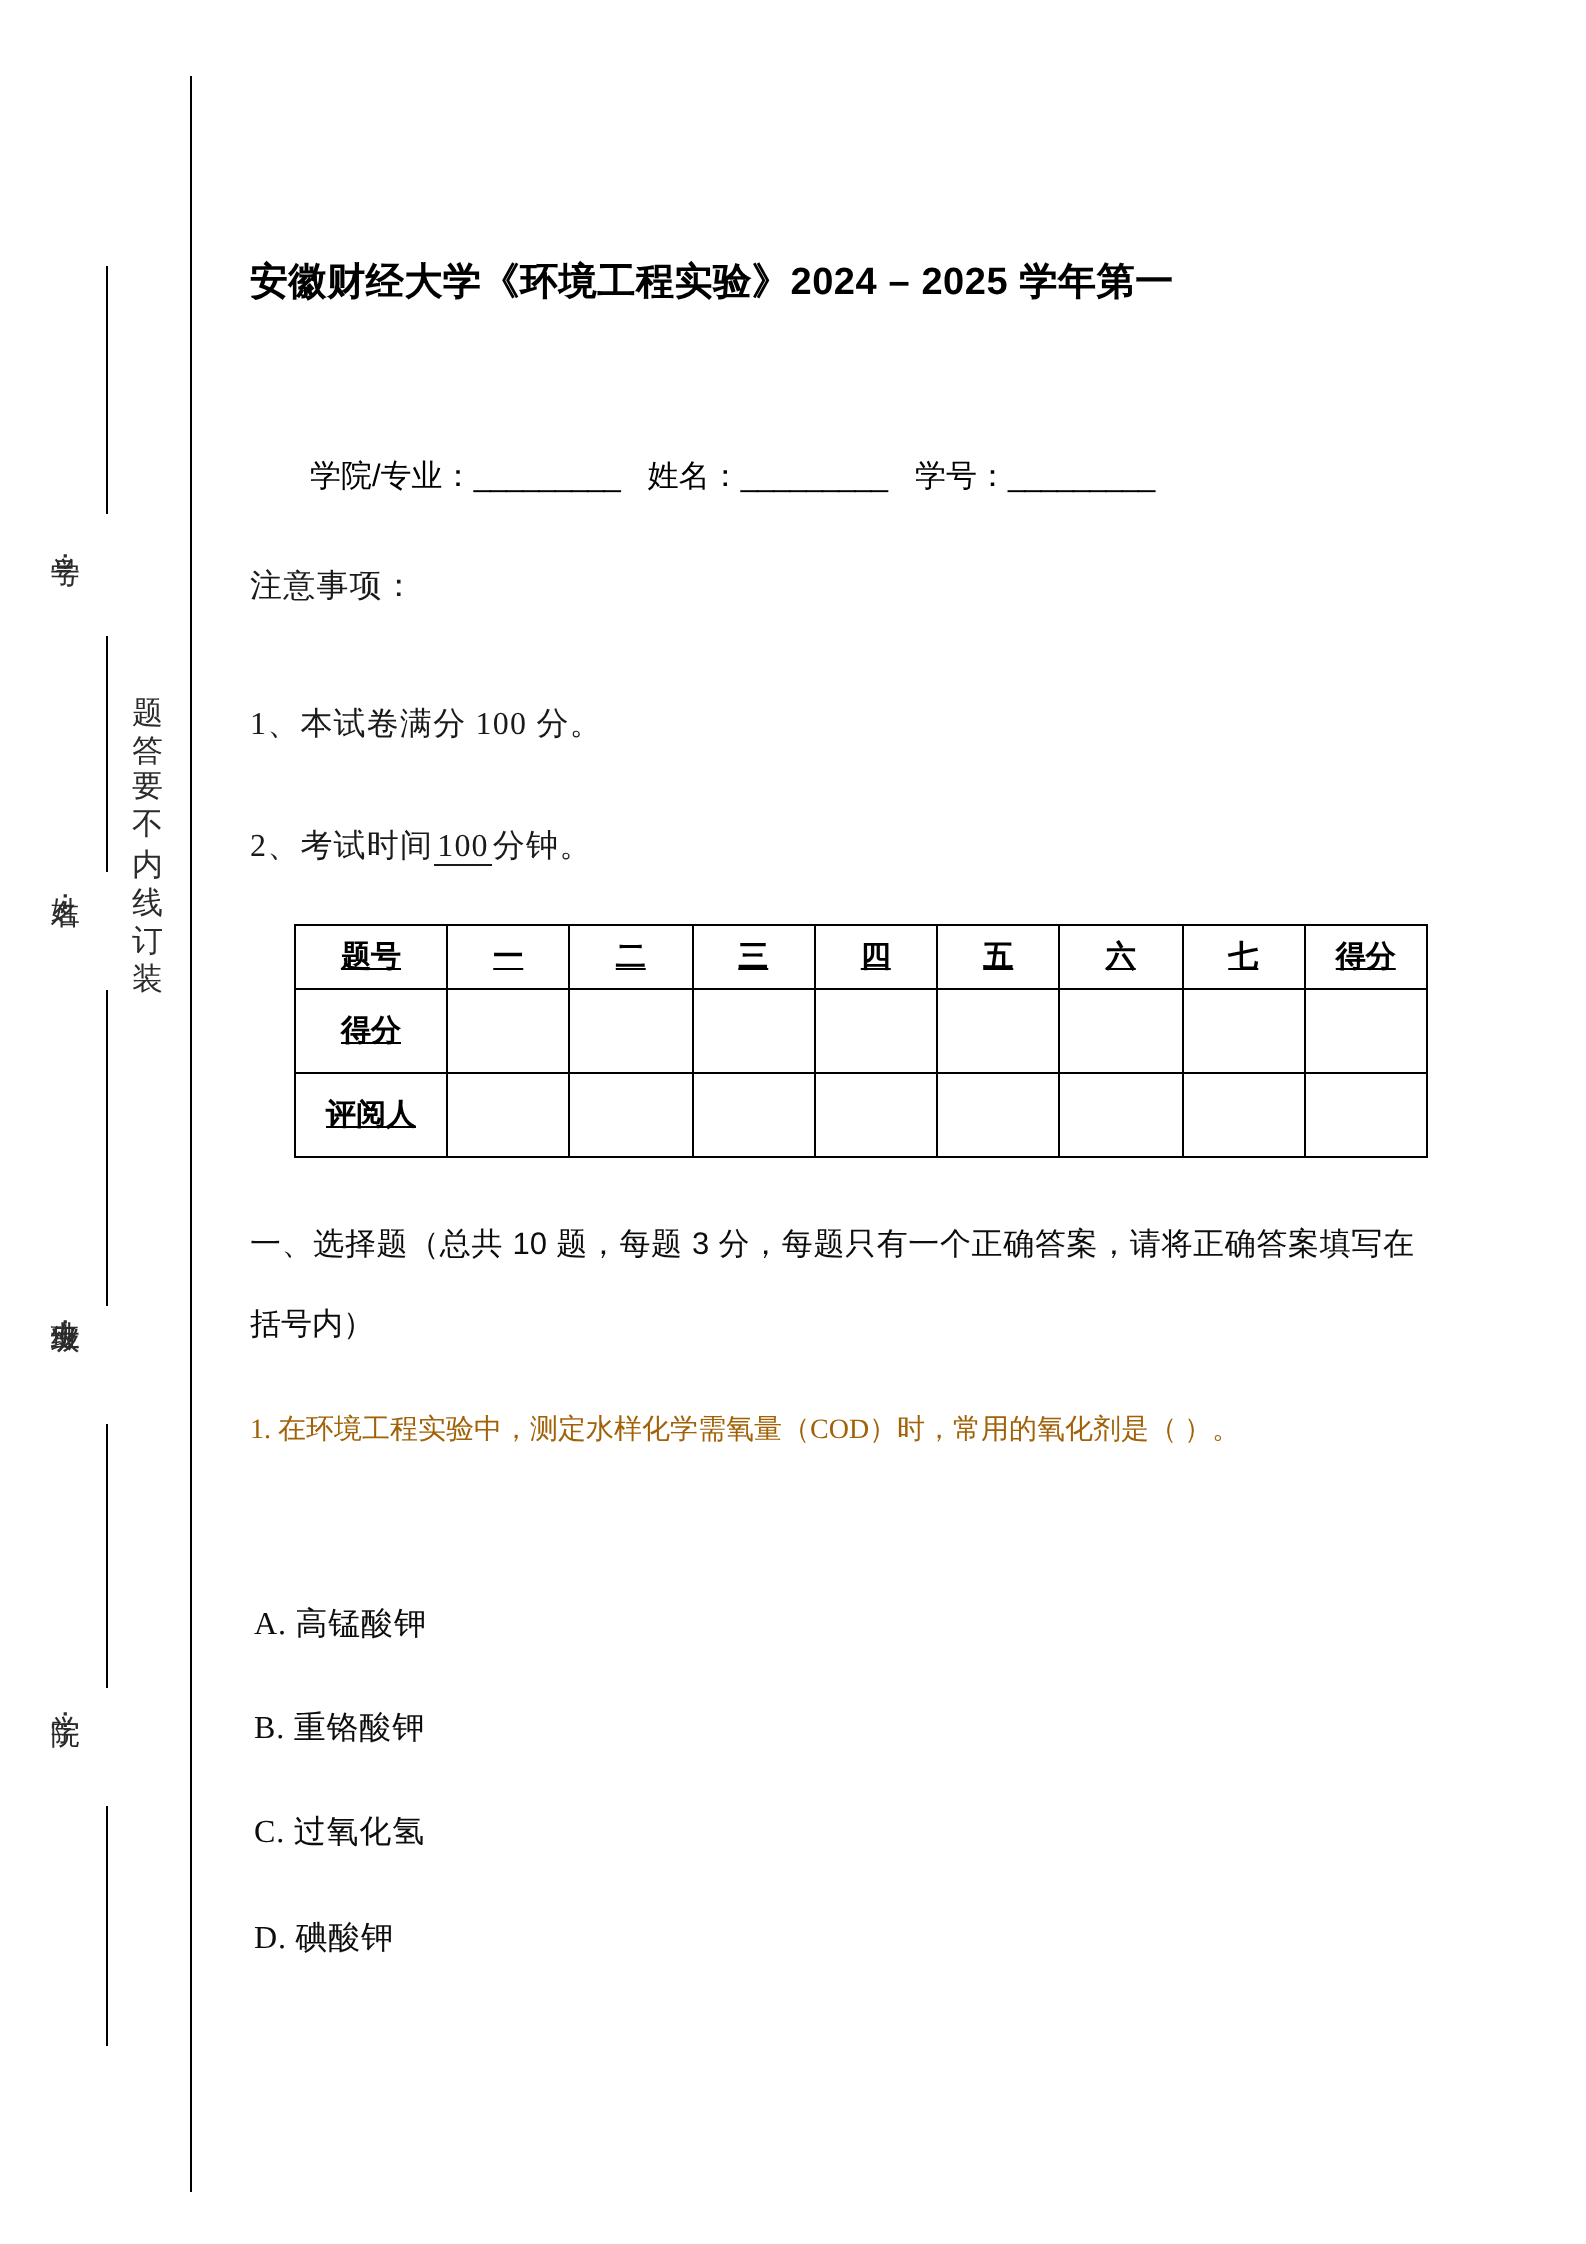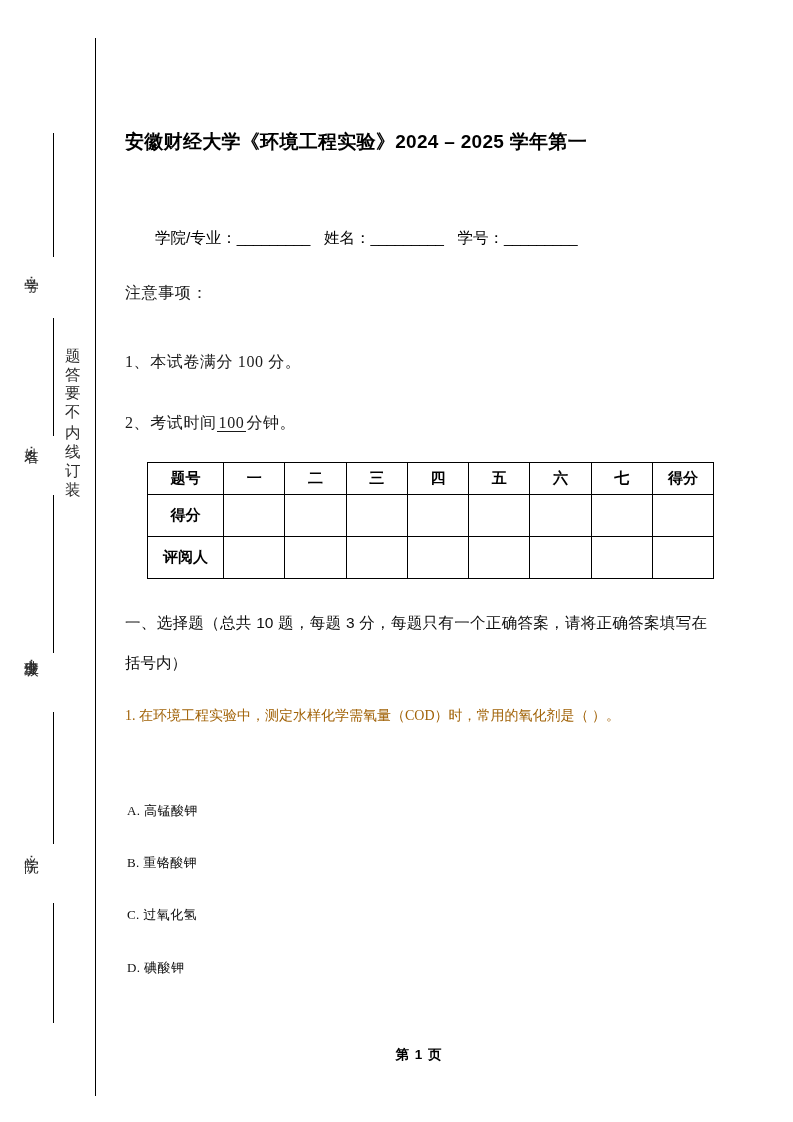--- a/index.html
+++ b/index.html
@@ -122,20 +122,21 @@
   .ul-val { border-bottom: 1.2px solid #1a1a1a; padding: 0 2px; }
 
   
   #score-table {
     position: absolute;
     left: 22px;
     top: 462px;
     border-collapse: collapse;
     table-layout: fixed;
     width: 566px;
+    text-decoration: underline;
   }
   #score-table td {
     border: 1.1px solid #000;
     text-align: center;
     vertical-align: middle;
     font-family: "Liberation Sans", "DejaVu Sans", sans-serif;
     font-weight: bold;
     font-size: 15px;
     color: #000;
     padding: 0;
@@ -170,21 +171,21 @@
     color: #a16207;
     text-align: justify;
     text-justify: inter-ideograph;
   }
   #q1-stem { top: 695px; }
 
   .q-option {
     position: absolute;
     left: 2px;
     font-family: "Liberation Serif", "DejaVu Serif", serif;
-    font-size: 13px;
+    font-size: 16px;
     color: #0d0d0d;
     white-space: nowrap;
     letter-spacing: 0.4px;
   }
   #q1-opt-a { top: 802px; }
   #q1-opt-b { top: 854px; }
   #q1-opt-c { top: 906px; }
   #q1-opt-d { top: 959px; }
 
   #page-footer {
@@ -299,15 +300,14 @@
 
   <div class="sec-heading" id="sec1-heading">一、选择题（总共 10 题，每题 3 分，每题只有一个正确答案，请将正确答案填写在括号内）</div>
 
   <div class="q-stem" id="q1-stem">1. 在环境工程实验中，测定水样化学需氧量（COD）时，常用的氧化剂是（   ）。</div>
 
   <div class="q-option" id="q1-opt-a">A. 高锰酸钾</div>
   <div class="q-option" id="q1-opt-b">B. 重铬酸钾</div>
   <div class="q-option" id="q1-opt-c">C. 过氧化氢</div>
   <div class="q-option" id="q1-opt-d">D. 碘酸钾</div>
 
-  <div id="page-footer">第 1 页</div>
 
 </div>
 
 </body></html>

